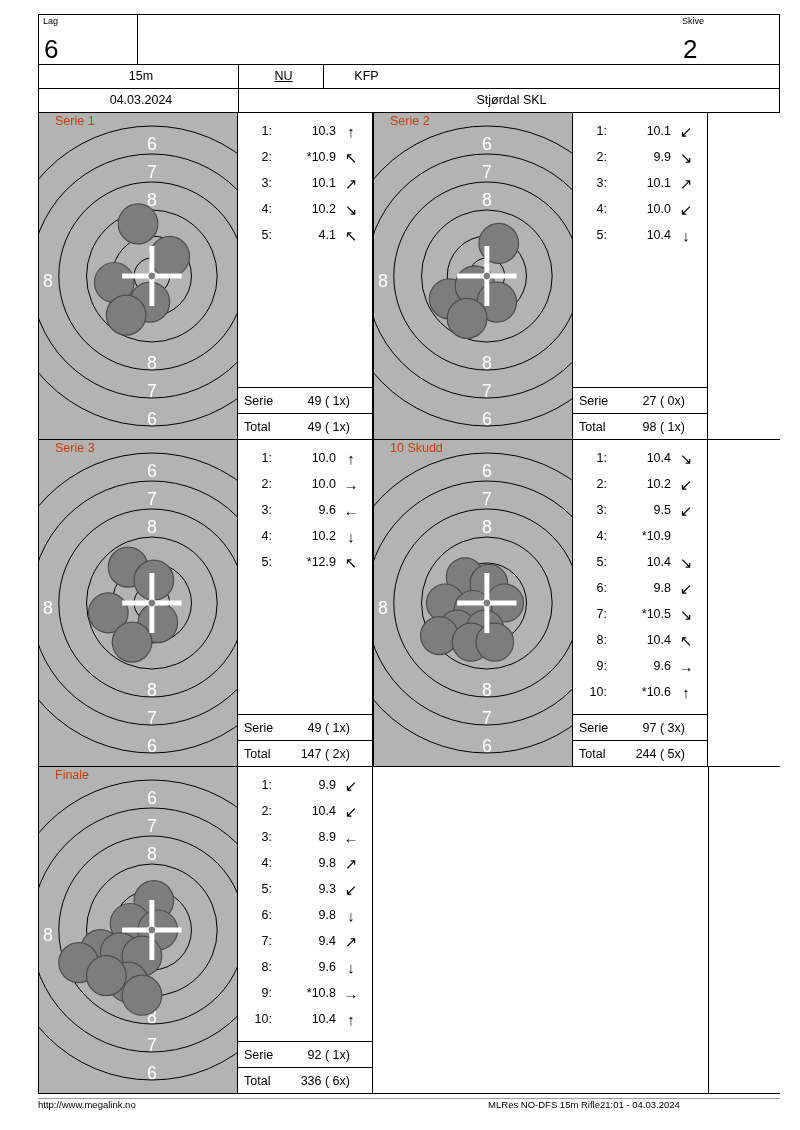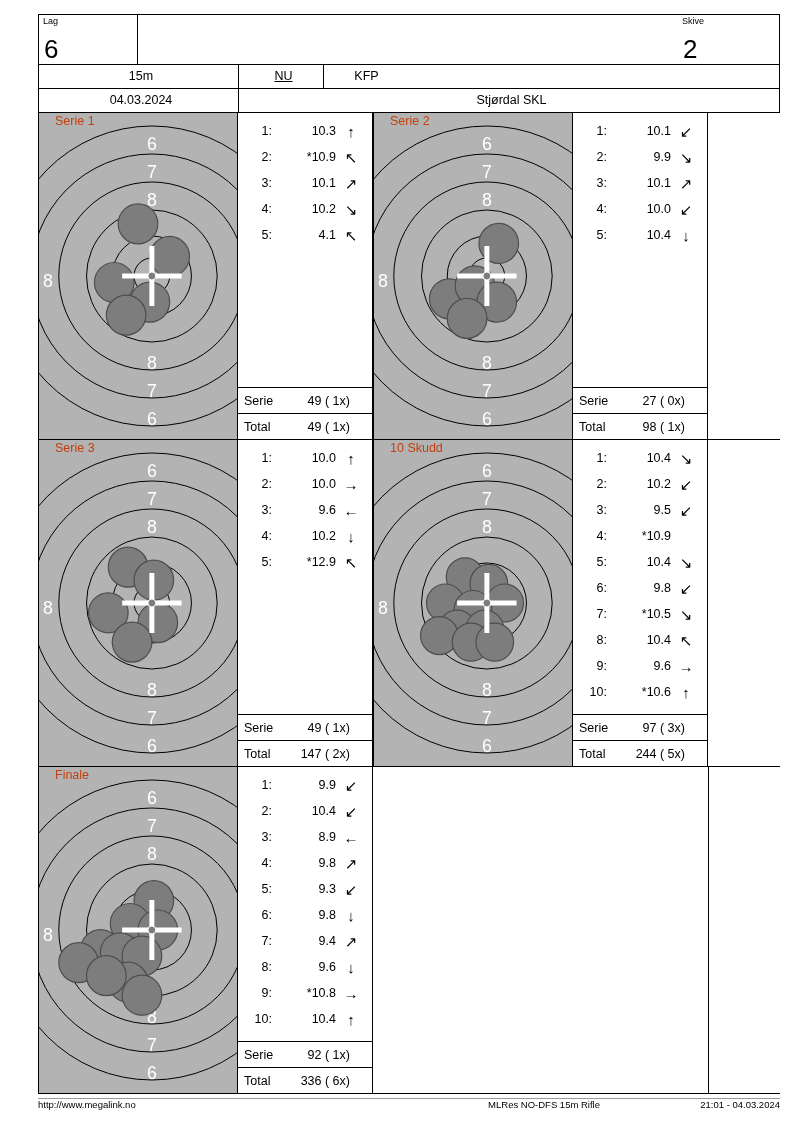--- a/index.html
+++ b/index.html
@@ -185,21 +185,21 @@
     position: absolute;
     left: 38px;
     top: 1098px;
     width: 742px;
     font-size: 9.5px;
     border-top: 1px solid #9a9a9a;
     display: flex;
   }
   .footer .f-left { width: 300px; }
   .footer .f-mid { flex: 1; text-align: right; }
-  .footer .f-right { width: 180px; text-align: right; }
+  .footer .f-right { width: 180px; }
 </style>
 </head>
 <body>
 
 <div class="page">
 
   <div class="hdr">
     <div class="hdr-row1">
       <div class="cell c-lag">
         <span class="minilabel">Lag</span>

